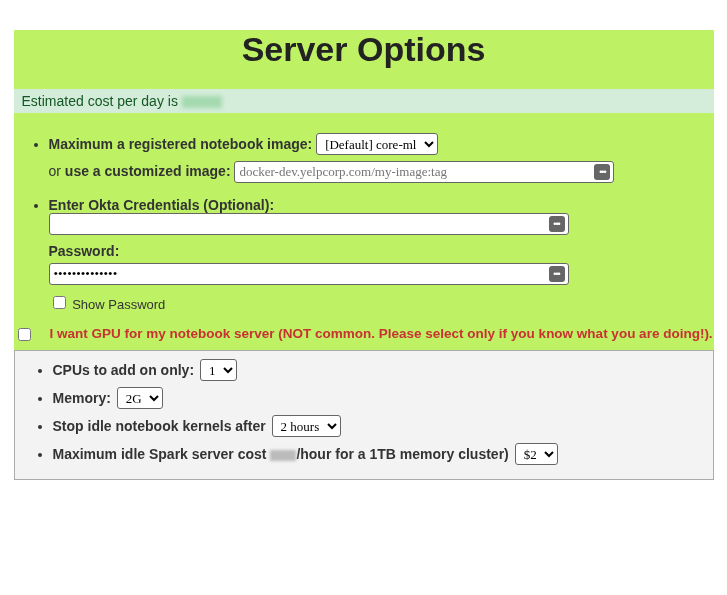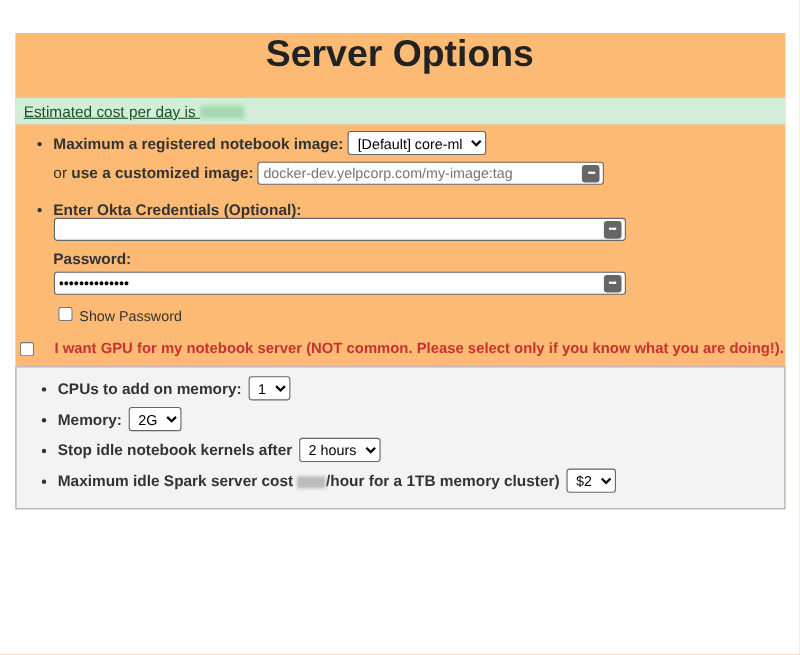--- a/index.html
+++ b/index.html
@@ -7,65 +7,64 @@
     margin: 0;
     padding: 20px 10px;
     font-family: "Helvetica Neue", Helvetica, Arial, sans-serif;
     font-size: 14px;
     color: #333;
     background: #fff;
   }
   .container {
     width: 700px;
     margin: 0 auto;
-    background: #fdba74;
+    background: #bef264;
   }
   h1.page-title {
     text-align: center;
     font-size: 34px;
     font-weight: 600;
     margin: 10px 0 20px;
     color: #222;
   }
   .estimate-bar {
     background: #d4edda;
     color: #155724;
     padding: 4px 8px;
-    margin-bottom: 6px;
-    font-size: 14px;
-    text-decoration: underline;
+    margin-bottom: 20px;
+    font-size: 14px;
   }
   .estimate-bar .redacted {
     display: inline-block;
     width: 40px;
     height: 12px;
     background: #a4d9af;
     filter: blur(2px);
     vertical-align: middle;
   }
   ul.main-list {
     margin: 0;
     padding-left: 35px;
   }
   ul.main-list > li {
     list-style: disc;
     margin-bottom: 14px;
   }
   .bold { font-weight: 600; }
   select, input[type=text], input[type=password] {
-    font-family: Liberation Sans, sans-serif;
+    font-family: Liberation Serif, serif;
     font-size: 13px;
     border: 1px solid #666;
     background: #fff;
     padding: 2px 4px;
     border-radius: 3px;
   }
   select { height: 22px; }
   .custom-image-input {
-    width: 315px;
+    width: 380px;
     background: #e9e9e9;
     color: #555;
     border: 1px solid #aaa;
     padding: 3px 24px 3px 6px;
     font-size: 13px;
   }
   .input-wrap {
     position: relative;
     display: inline-block;
   }
@@ -209,21 +208,21 @@
   </ul>
 
   <div class="gpu-row">
     <input type="checkbox" style="">
     <span>I want GPU for my notebook server (NOT common. Please select only if you know what you are doing!).</span>
   </div>
 
   <div class="adv-box">
     <ul class="adv-list">
       <li>
-        <span class="label">CPUs to add on memory:</span>
+        <span class="label">CPUs to add on only:</span>
         <select><option>1</option></select>
       </li>
       <li>
         <span class="label">Memory:</span>
         <select><option>2G</option></select>
       </li>
       <li>
         <span class="label">Stop idle notebook kernels after</span>
         <select><option>2 hours</option></select>
       </li>

